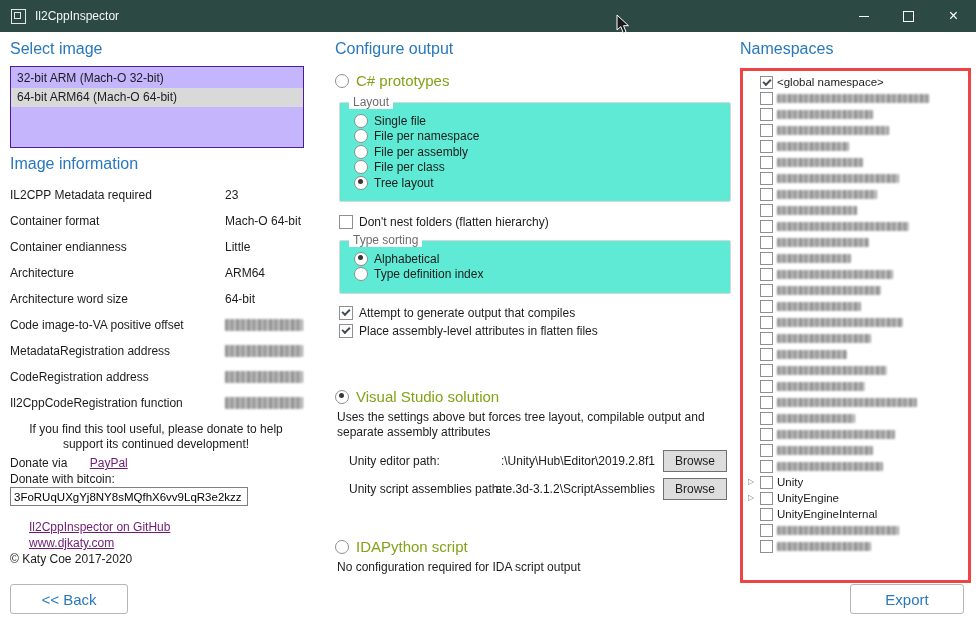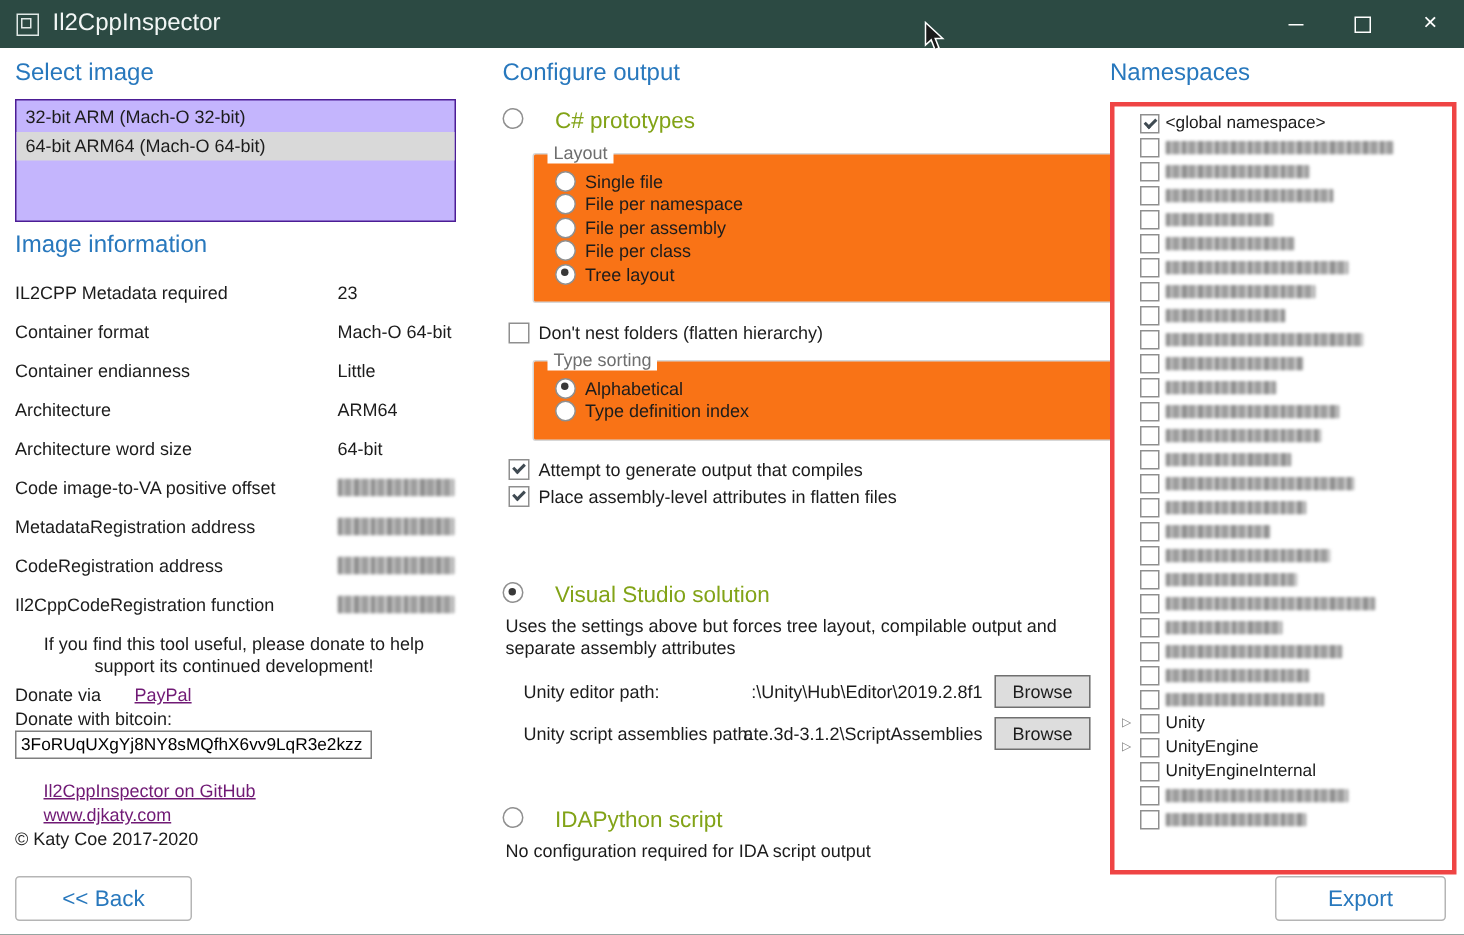--- a/index.html
+++ b/index.html
@@ -5,21 +5,21 @@
   html,body{margin:0;padding:0;}
   body{
     width:976px;height:623px;position:relative;background:#ffffff;
     font-family:"Liberation Sans",sans-serif;font-size:12px;color:#1c1c1c;
     overflow:hidden;outline:1px solid #2c4a43;
   }
   
   #titlebar{position:absolute;left:0;top:0;width:976px;height:32px;background:#2c4a43;}
   #app-icon{position:absolute;left:11px;top:9px;width:13px;height:13px;border:1px solid #dfe8e6;}
   #app-icon::after{content:'';position:absolute;left:2px;top:2px;width:5px;height:5px;border:1px solid #dfe8e6;}
-  #title-text{position:absolute;left:35px;top:0;line-height:32px;color:#f2f6f5;font-size:16px;}
+  #title-text{position:absolute;left:35px;top:0;line-height:32px;color:#f2f6f5;font-size:12px;}
   .winbtn{position:absolute;top:0;width:45px;height:32px;display:flex;align-items:center;justify-content:center;color:#fff;}
   #btn-min{right:90px;} #btn-max{right:45px;} #btn-close{right:0;}
   #btn-min .glyph-min{width:10px;height:1px;background:#fff;display:block;}
   #btn-max .glyph-max{width:9px;height:9px;border:1px solid #fff;display:block;}
   #btn-close{font-size:16px;font-weight:300;}
   #cursor{position:absolute;left:616px;top:14px;z-index:99;}
   
   .h-blue{position:absolute;font-size:16px;color:#2878bd;font-weight:400;}
   .green-label{font-size:15px;color:#82a317;}
   a.link{color:#701a75;text-decoration:underline;cursor:pointer;margin-left:19px;}
@@ -57,23 +57,23 @@
     font-family:"Liberation Sans",sans-serif;font-size:11.5px;padding:1px 3px;}
   #github-line{position:absolute;left:0;top:488px;}
   #website-line{position:absolute;left:0;top:504px;}
   #copyright-line{position:absolute;left:0;top:520px;}
   .big-btn{position:absolute;height:30px;background:#fff;border:1px solid #b5b5b5;border-radius:3px;
     color:#2878bd;font-size:15px;font-family:"Liberation Sans",sans-serif;cursor:pointer;}
   #back-button{left:0;top:552px;width:118px;}
   
   #col-mid{position:absolute;left:335px;top:32px;width:400px;height:591px;}
   #h-configure{left:0;top:8px;}
-  .sec-radio-row{position:absolute;left:0;display:flex;align-items:flex-start;gap:21px;}
+  .sec-radio-row{position:absolute;left:0;display:flex;align-items:center;gap:7px;}
   #csharp-row{top:40px;} #vs-row{top:356px;} #ida-row{top:506px;}
-  .groupbox{position:absolute;left:20px;width:390px;border:1px solid #d7d7d7;border-radius:2px;background:#f97316;}
+  .groupbox{position:absolute;left:4px;width:390px;border:1px solid #d7d7d7;border-radius:2px;background:#5eead4;}
   #layout-group{top:70px;height:98px;}
   #sorting-group{top:208px;height:52px;}
   .legend{position:absolute;top:-8px;left:9px;background:#fff;padding:0 4px;color:#6e6e6e;font-size:12px;}
   .opt-list{position:absolute;left:14px;top:10px;right:6px;}
   .opt-row{display:flex;align-items:center;gap:6px;height:15.5px;}
   .opt-label{white-space:nowrap;}
   #flatten-row{position:absolute;left:4px;top:182px;height:16px;}
   #cs-checkboxes{position:absolute;left:4px;top:272px;}
   #cs-checkboxes .opt-row{height:18px;}
   #vs-desc{position:absolute;left:2px;top:378px;width:392px;line-height:15px;}

